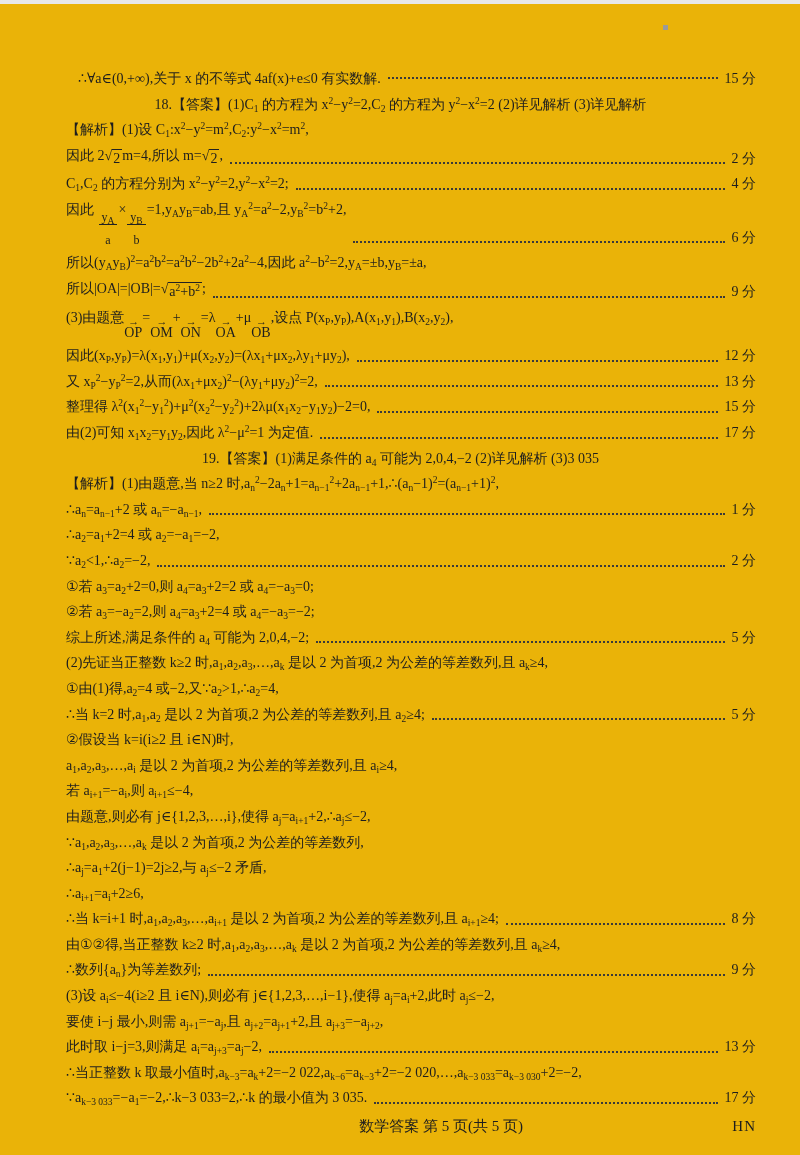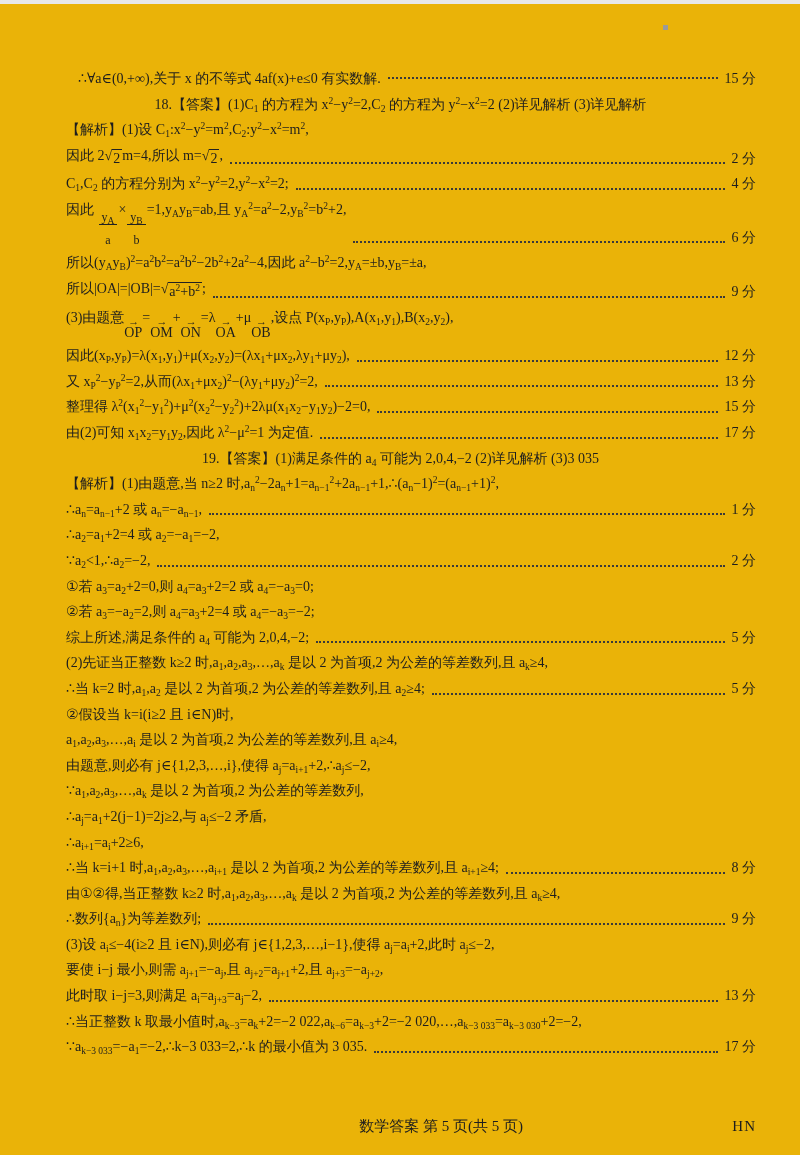--- a/index.html
+++ b/index.html
@@ -178,29 +178,35 @@
       </div>
       <div class="line b">
         <span class="t">综上所述,满足条件的 a<sub>4</sub> 可能为 2,0,4,−2;</span>
         <span class="lead"></span>
         <span class="score">5 分</span>
       </div>
       <div class="line b">
         <span class="t">(2)先证当正整数 k≥2 时,a<sub>1</sub>,a<sub>2</sub>,a<sub>3</sub>,…,a<sub>k</sub> 是以 2 为首项,2 为公差的等差数列,且 a<sub>k</sub>≥4,</span>
       </div>
       <div class="line b">
+        <span class="t">①由(1)得,a<sub>2</sub>=4 或−2,又∵a<sub>2</sub>&gt;1,∴a<sub>2</sub>=4,</span>
+      </div>
+      <div class="line b">
         <span class="t">∴当 k=2 时,a<sub>1</sub>,a<sub>2</sub> 是以 2 为首项,2 为公差的等差数列,且 a<sub>2</sub>≥4;</span>
         <span class="lead"></span>
         <span class="score">5 分</span>
       </div>
       <div class="line b">
         <span class="t">②假设当 k=i(i≥2 且 i∈N)时,</span>
       </div>
       <div class="line b">
         <span class="t">a<sub>1</sub>,a<sub>2</sub>,a<sub>3</sub>,…,a<sub>i</sub> 是以 2 为首项,2 为公差的等差数列,且 a<sub>i</sub>≥4,</span>
+      </div>
+      <div class="line b">
+        <span class="t">若 a<sub>i+1</sub>=−a<sub>i</sub>,则 a<sub>i+1</sub>≤−4,</span>
       </div>
       <div class="line b">
         <span class="t">由题意,则必有 j∈{1,2,3,…,i},使得 a<sub>j</sub>=a<sub>i+1</sub>+2,∴a<sub>j</sub>≤−2,</span>
       </div>
       <div class="line b">
         <span class="t">∵a<sub>1</sub>,a<sub>2</sub>,a<sub>3</sub>,…,a<sub>k</sub> 是以 2 为首项,2 为公差的等差数列,</span>
       </div>
       <div class="line b">
         <span class="t">∴a<sub>j</sub>=a<sub>1</sub>+2(j−1)=2j≥2,与 a<sub>j</sub>≤−2 矛盾,</span>
       </div>

